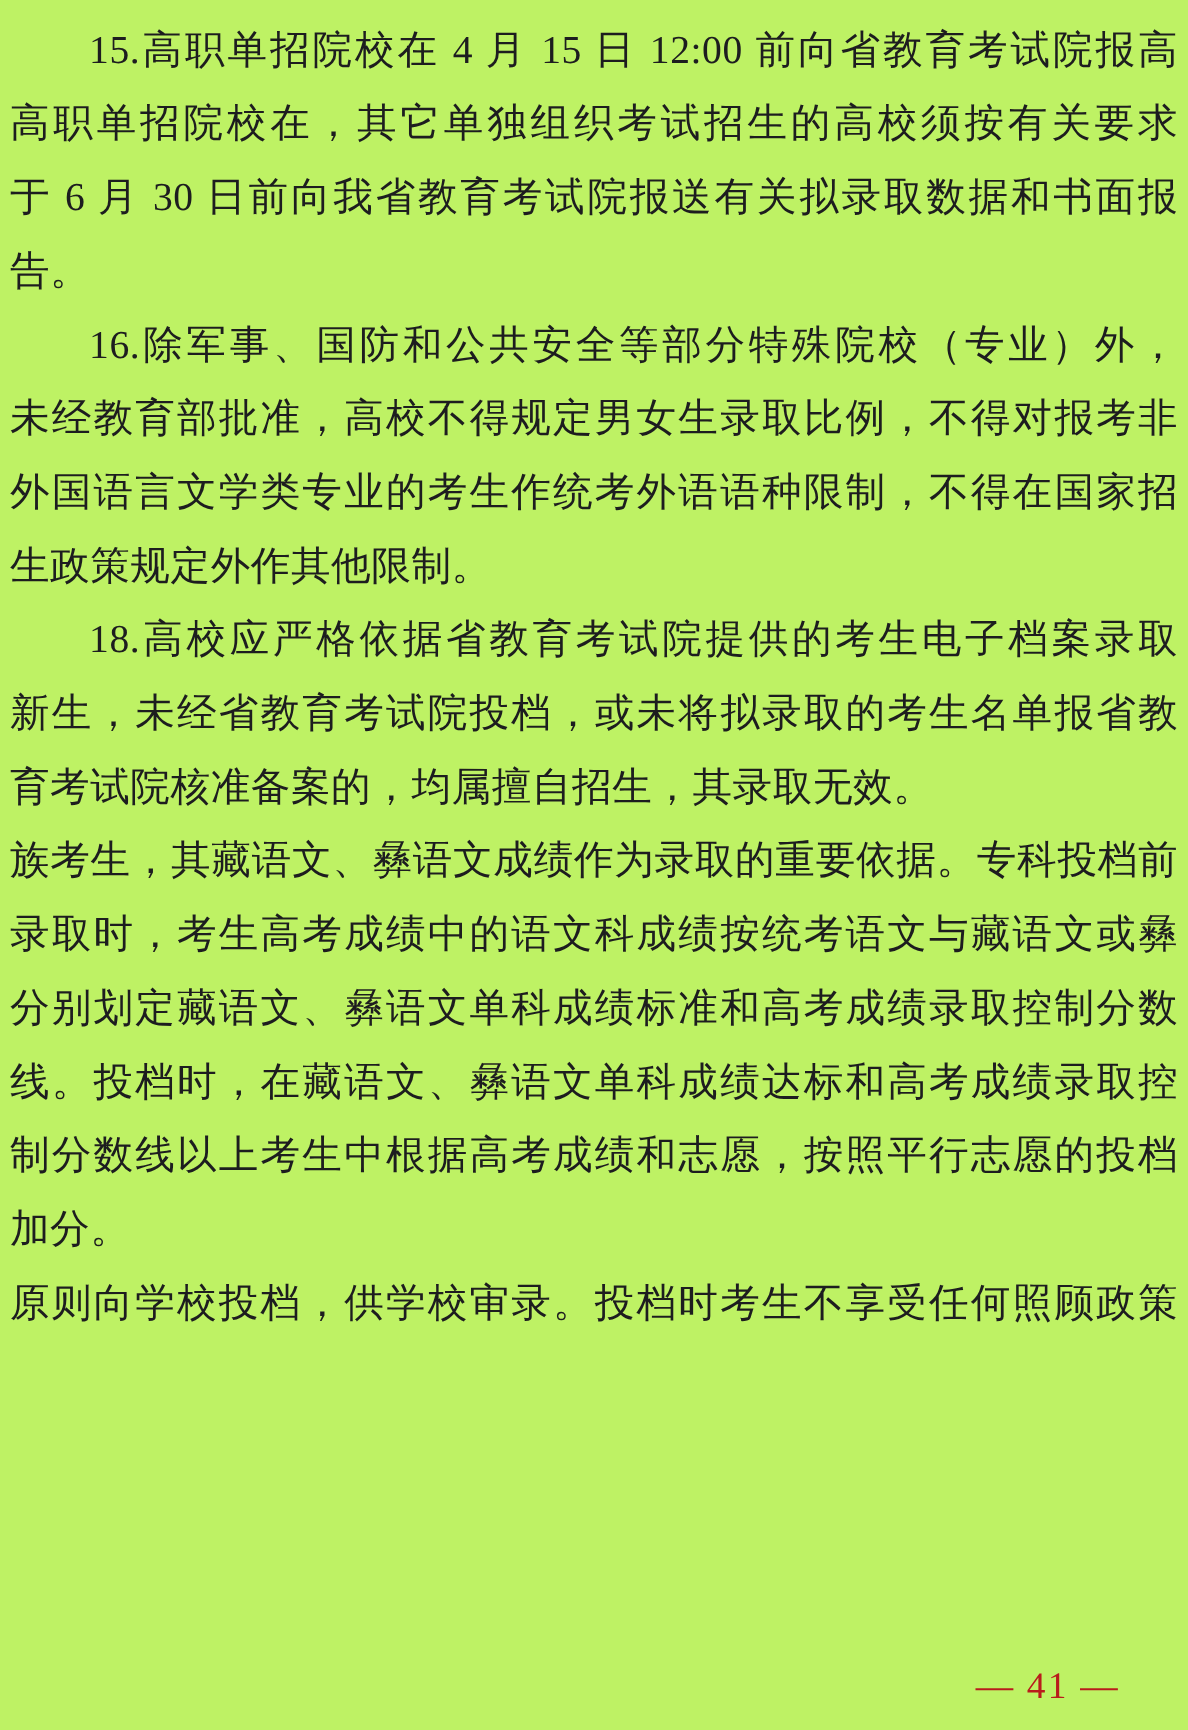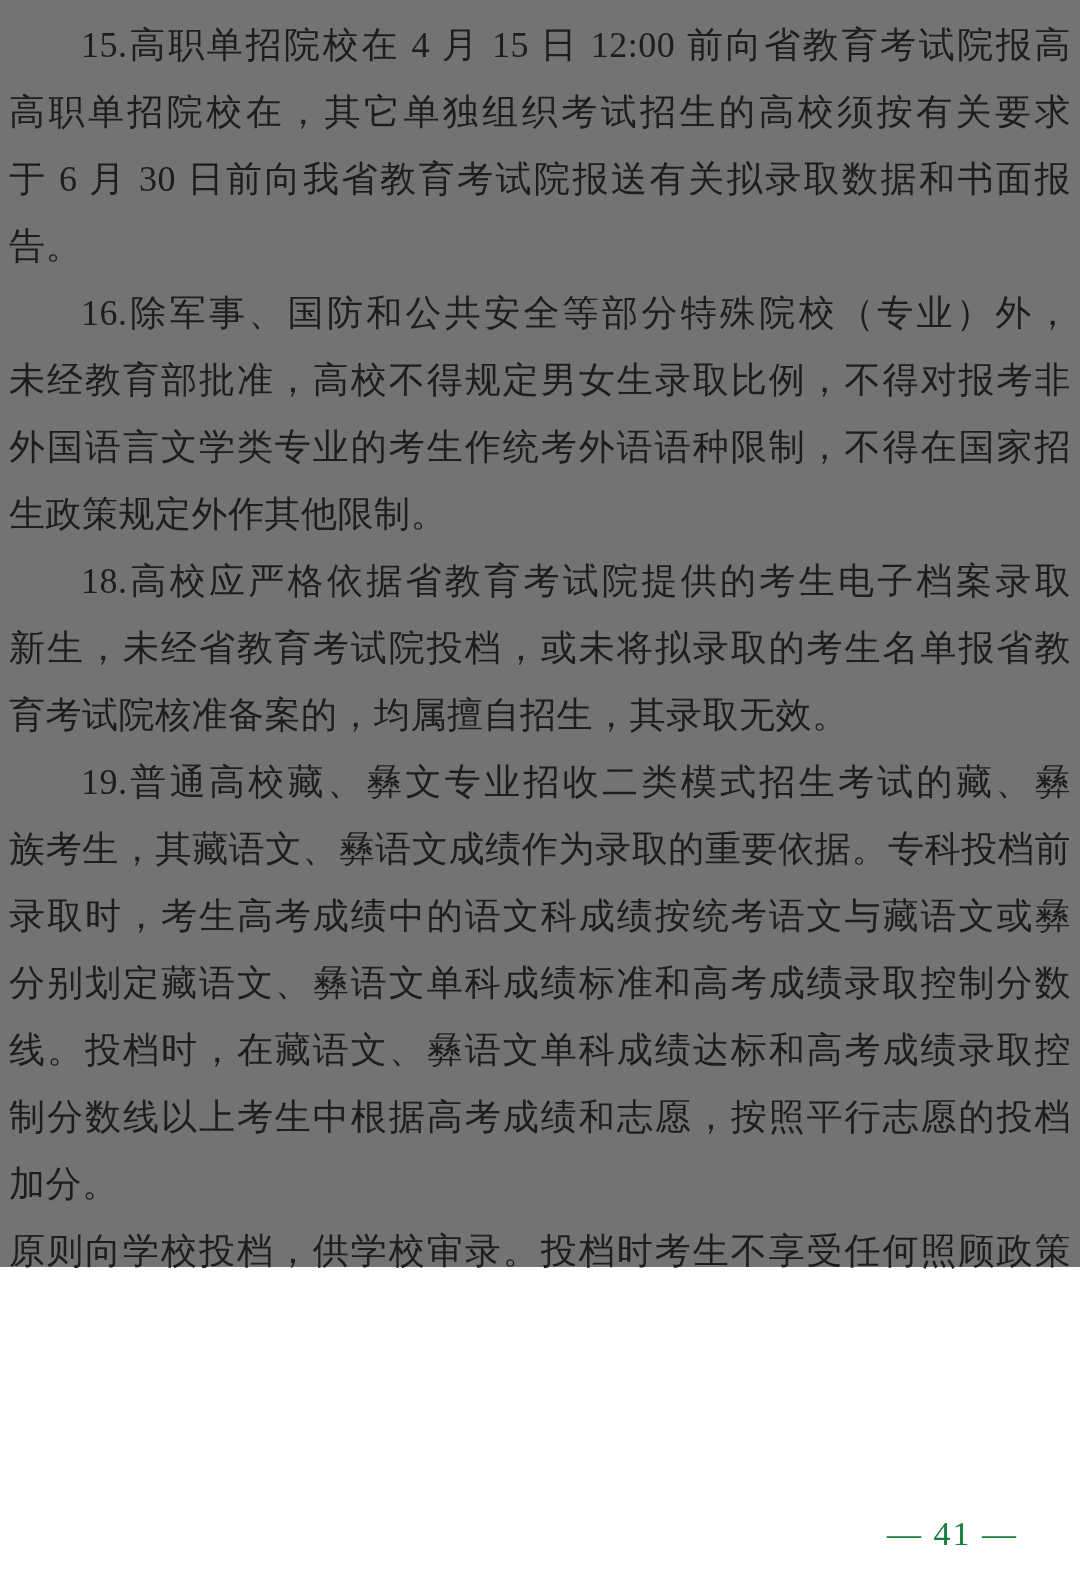--- a/index.html
+++ b/index.html
@@ -11,23 +11,23 @@
     width: 1080px;
     height: 1573px;
     overflow: hidden;
     font-family: "Liberation Serif", "DejaVu Serif", serif;
     color: #1d1d1f;
     position: relative;
   }
   .page {
     box-sizing: border-box;
     width: 1080px;
-    height: 1267px;
+    height: 1573px;
     padding: 12px 9px 0 9px;
-    background: #737373;
+    background: #bef264;
     font-family: Liberation Serif, serif;
   }
   .content {
     width: 1062px;
   }
   .para {
     margin: 0;
     padding: 0;
   }
   .line {
@@ -46,21 +46,21 @@
   .line.last {
     text-align-last: left;
     white-space: normal;
   }
   .footer {
     position: absolute;
     right: 62px;
     bottom: 14px;
     font-size: 34px;
     line-height: 50px;
-    color: #15803d;
+    color: #b91c1c;
   }
   .footer .pagenum {
     letter-spacing: 2px;
   }
 </style>
 </head>
 <body>
 
 <div class="page">
   <div class="content" id="paragraphs">
@@ -75,21 +75,20 @@
         <div class="line">未经教育部批准，高校不得规定男女生录取比例，不得对报考非</div>
         <div class="line">外国语言文学类专业的考生作统考外语语种限制，不得在国家招</div>
         <div class="line last">生政策规定外作其他限制。</div>
       </div>
       <div class="para">
         <div class="line first">18.高校应严格依据省教育考试院提供的考生电子档案录取</div>
         <div class="line">新生，未经省教育考试院投档，或未将拟录取的考生名单报省教</div>
         <div class="line last">育考试院核准备案的，均属擅自招生，其录取无效。</div>
       </div>
       <div class="para">
-        <div class="line first">19.普通高校藏、彝文专业招收二类模式招生考试的藏、彝</div>
         <div class="line">族考生，其藏语文、彝语文成绩作为录取的重要依据。专科投档前</div>
         <div class="line">录取时，考生高考成绩中的语文科成绩按统考语文与藏语文或彝</div>
         <div class="line">分别划定藏语文、彝语文单科成绩标准和高考成绩录取控制分数</div>
         <div class="line">线。投档时，在藏语文、彝语文单科成绩达标和高考成绩录取控</div>
         <div class="line">制分数线以上考生中根据高考成绩和志愿，按照平行志愿的投档</div>
         <div class="line last">加分。</div>
         <div class="line">原则向学校投档，供学校审录。投档时考生不享受任何照顾政策</div>
       </div>
     </div>
 </div>

